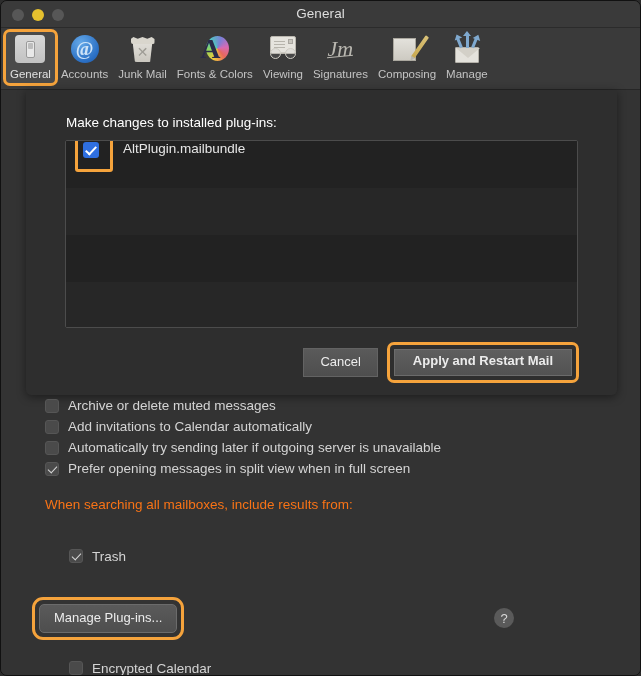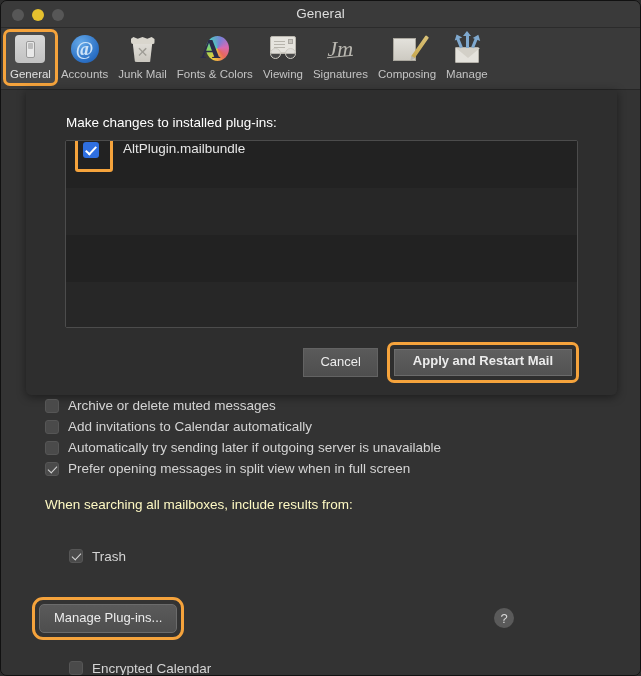--- a/index.html
+++ b/index.html
@@ -392,21 +392,21 @@
   .check-label {
     margin-left: 9px;
     font-size: 13.5px;
     color: #d4d4d4;
   }
 
   .search-head {
     padding-left: 44px;
     margin-top: 18px;
     font-size: 13.5px;
-    color: #fef9c3;
+    color: #f97316;
   }
   .search-list { margin-top: 7px; }
   .search-list .check-row { padding-left: 68px; height: 24px; margin-top: 32px; }
 
   
   .manage-wrap {
     position: absolute;
     left: 31px; top: 202px;
     padding: 4px;
     border: 3px solid #f5a33c;

